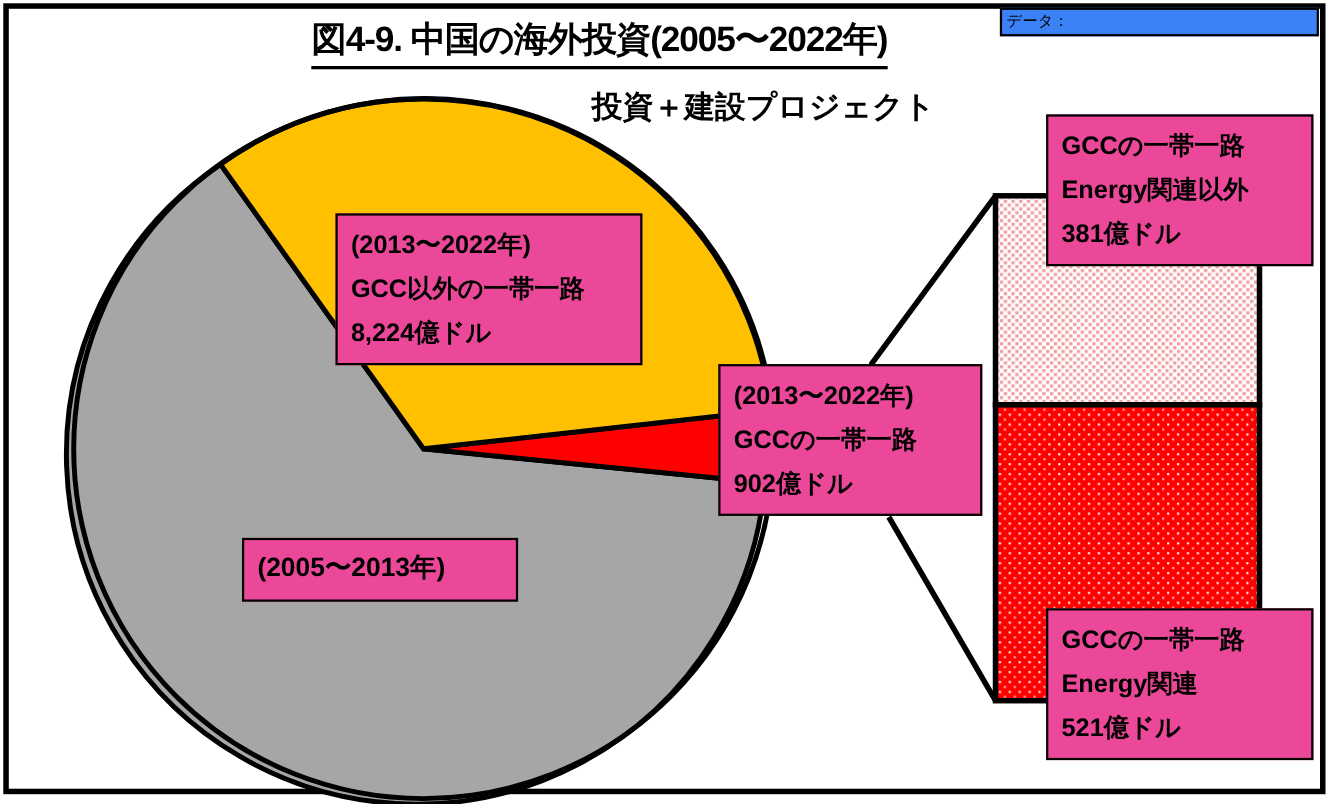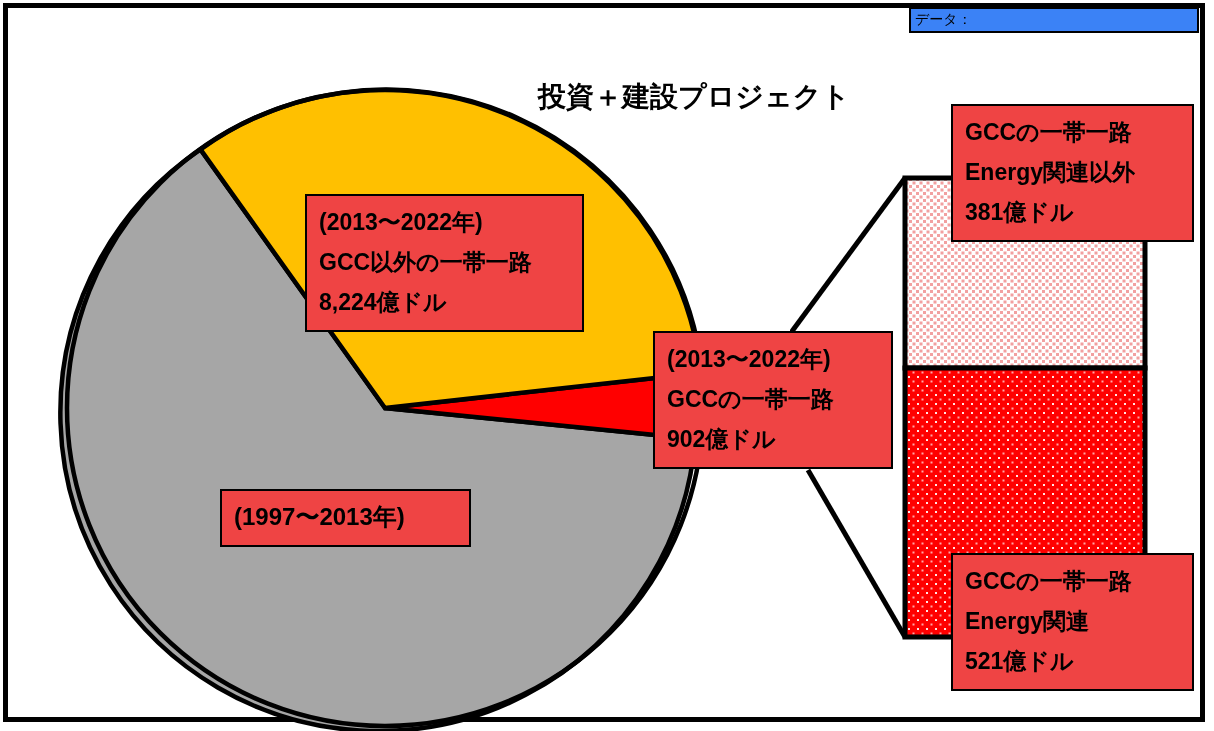--- a/index.html
+++ b/index.html
@@ -84,21 +84,21 @@
 
   
   #bar-svg {
     position: absolute;
     left: 790px; top: 150px;
   }
 
   
   .callout {
     position: absolute;
-    background: #ef4444;
+    background: #ec4899;
     border: 2px solid #000000;
     box-sizing: border-box;
     padding: 6px 10px 8px 12px;
   }
   .callout .ln {
     font-size: 23px;
     font-weight: bold;
     line-height: 40px;
     white-space: nowrap;
     color: #000;
@@ -114,20 +114,23 @@
   #callout-gray .ln  { font-size: 24px; }
   #callout-yellow .ln { font-size: 23px; }
 </style>
 </head>
 <body>
 
 <div id="canvas">
 
   <div id="frame"></div>
 
+  <div id="title-wrap">
+    <span class="t">図4-9. 中国の海外投資(2005〜2022年)</span>
+  </div>
 
   <div id="source-box">
     <div class="src-line1">データ：</div>
   </div>
 
   <div id="subtitle">投資＋建設プロジェクト</div>
 
   <svg id="pie-svg" width="670" height="660" viewBox="0 0 670 660">
 
     <path fill="#A6A6A6" stroke="#000000" stroke-width="4.5" stroke-linejoin="miter" d="M 330 330 L 145.5 71.4 A 318 318 0 1 0 640.3 360.9 Z"></path>
@@ -164,21 +167,21 @@
     <rect x="115" y="218" width="240" height="269" fill="url(#pat-solid-red)" stroke="#000000" stroke-width="5"></rect>
   </svg>
 
   <div class="callout" id="callout-yellow">
     <div class="ln">(2013〜2022年)</div>
     <div class="ln">GCC以外の一帯一路</div>
     <div class="ln">8,224億ドル</div>
   </div>
 
   <div class="callout" id="callout-gray">
-    <div class="ln">(1997〜2013年)</div>
+    <div class="ln">(2005〜2013年)</div>
   </div>
 
   <div class="callout" id="callout-red">
     <div class="ln">(2013〜2022年)</div>
     <div class="ln">GCCの一帯一路</div>
     <div class="ln">902億ドル</div>
   </div>
 
   <div class="callout" id="callout-bar-top">
     <div class="ln">GCCの一帯一路</div>

